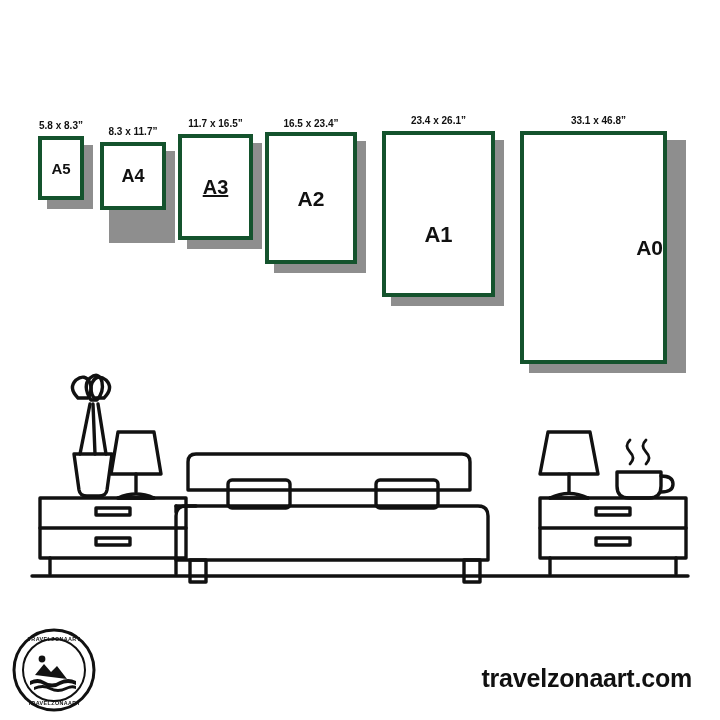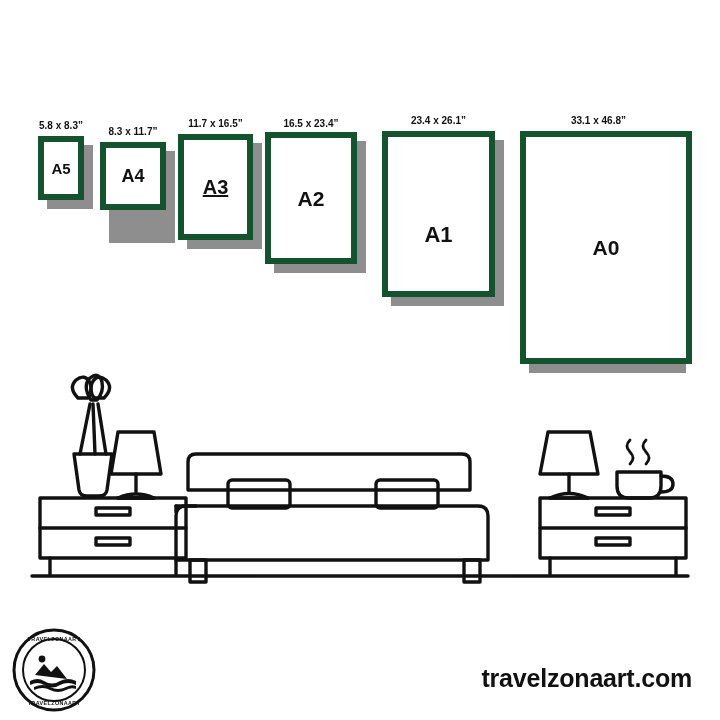--- a/index.html
+++ b/index.html
@@ -51,21 +51,21 @@
     color: #111111;
     text-align: center;
   }
   .frame-shadow {
     position: absolute;
     background: #8e8e8e;
   }
   .frame-box {
     position: absolute;
     background: #ffffff;
-    border: 6px solid #14532d;
+    border: 4px solid #14532d;
     box-sizing: border-box;
     display: flex;
     align-items: center;
     justify-content: center;
   }
   .frame-name {
     font-weight: bold;
     color: #111111;
     line-height: 1;
   }
@@ -148,21 +148,21 @@
       <div class="frame-wrap" style="left: 0px; top: 0px;">
         <div class="frame-label" style="left: 362px; width: 153px; top: 5px;">23.4 x 26.1”</div>
         <div class="frame-shadow" style="left: 391px; top: 30px; width: 113px; height: 166px;"></div>
         <div class="frame-box" style="left: 382px; top: 21px; width: 113px; height: 166px;">
           <span class="frame-name" style="font-size: 22px; margin-top: 42px;">A1</span>
         </div>
       </div>
       <div class="frame-wrap" style="left: 0px; top: 0px;">
         <div class="frame-label" style="left: 500px; width: 197px; top: 5px;">33.1 x 46.8”</div>
         <div class="frame-shadow" style="left: 529px; top: 30px; width: 157px; height: 233px;"></div>
-        <div class="frame-box" style="left: 520px; top: 21px; width: 172px; height: 233px;">
+        <div class="frame-box" style="left: 520px; top: 21px; width: 147px; height: 233px; justify-content: flex-end;">
           <span class="frame-name" style="font-size: 21px;">A0</span>
         </div>
       </div>
     </div>
 
   <div id="scene">
     <svg width="720" height="240" viewBox="0 0 720 240" xmlns="http://www.w3.org/2000/svg">
       <g fill="none" stroke="#111111" stroke-width="3.4" stroke-linejoin="round" stroke-linecap="round">
 
         <line x1="32" y1="206" x2="688" y2="206"></line>

